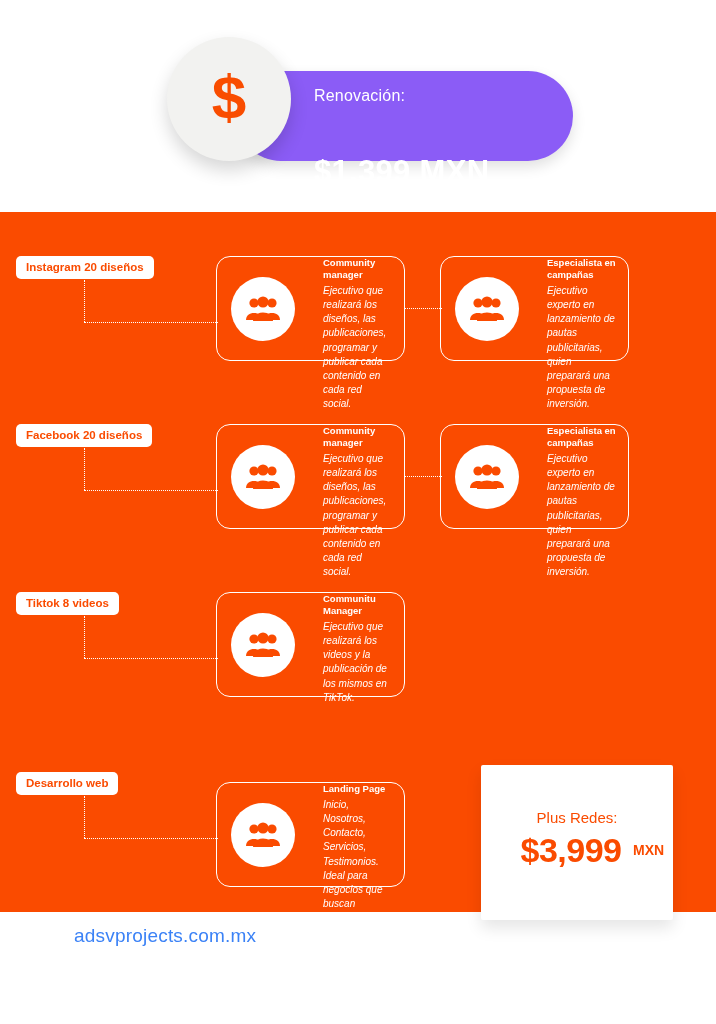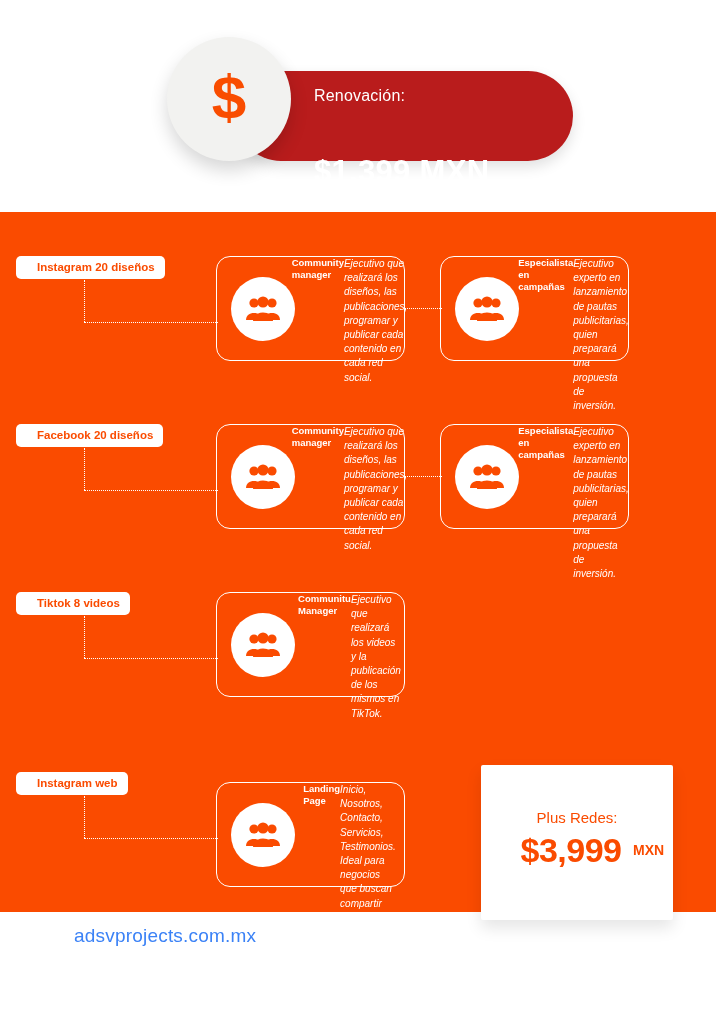--- a/index.html
+++ b/index.html
@@ -20,21 +20,21 @@
     position: absolute;
     left: 0; top: 0;
     width: 716px; height: 212px;
     background: #ffffff;
   }
 
   #price-pill {
     position: absolute;
     left: 236px; top: 71px;
     width: 337px; height: 90px;
-    background: #b91c1c;
+    background: #8b5cf6;
     border-radius: 45px;
     box-shadow: 0 6px 14px rgba(0,0,0,0.12);
   }
   #pill-label {
     position: absolute;
     left: 78px; top: 16px;
     color: #ffffff;
     font-size: 16px;
     letter-spacing: 0.2px;
   }
@@ -76,21 +76,21 @@
   }
 
   
   .tag {
     position: absolute;
     background: #ffffff;
     color: #fa4b00;
     font-size: 11.5px;
     font-weight: bold;
     border-radius: 5px;
-    padding: 5px 10px 6px 21px;
+    padding: 5px 10px 6px 10px;
     white-space: nowrap;
   }
 
   
   .dline-v {
     position: absolute;
     border-left: 1.5px dotted #ffffff;
   }
   .dline-h {
     position: absolute;
@@ -110,25 +110,26 @@
     transform: translateY(-50%);
     width: 64px; height: 64px;
     border-radius: 50%;
     background: #ffffff;
     display: flex;
     align-items: center;
     justify-content: center;
   }
   .card .text {
     position: absolute;
-    left: 90px; top: 0;
+    left: 106px; top: 0;
     right: 12px;
     height: 100%;
     display: flex;
-    justify-content: center;
+    flex-direction: column;
+    justify-content: flex-start;
   }
   .card .c-title {
     color: #ffffff;
     font-size: 9.5px;
     font-weight: bold;
     line-height: 1.25;
     margin-bottom: 3px;
   }
   .card .c-desc {
     color: #ffffff;
@@ -292,21 +293,21 @@
         <path d="M18 24c0-4.4 3.6-7 8-7s8 2.6 8 7z" fill="#fa4b00"></path>
         <path d="M7 25c0-5.2 4.5-8.4 10-8.4S27 19.8 27 25z" fill="#fa4b00"></path>
       </svg>
     </div>
     <div class="text">
       <div class="c-title">Communitu Manager</div>
       <div class="c-desc">Ejecutivo que realizará los videos y la publicación de los mismos en TikTok.</div>
     </div>
   </div>
 
-  <div class="tag" style="left:16px; top:560px;">Instagram web</div>
+  <div class="tag" style="left:16px; top:560px;">Desarrollo web</div>
   <div class="dline-v" style="left:84px; top:584px; height:42px;"></div>
   <div class="dline-h" style="left:84px; top:626px; width:134px;"></div>
 
   <div class="card" style="left:216px; top:570px; width:189px; height:105px;padding-left:47px;">
     <div class="avatar">
       <svg class="people-icon" width="34" height="26" viewBox="0 0 34 26">
         <circle cx="8" cy="7" r="4.6" fill="#fa4b00"></circle>
         <circle cx="26" cy="7" r="4.6" fill="#fa4b00"></circle>
         <circle cx="17" cy="6" r="5.6" fill="#fa4b00"></circle>
         <path d="M0 24c0-4.4 3.6-7 8-7s8 2.6 8 7z" fill="#fa4b00"></path>

